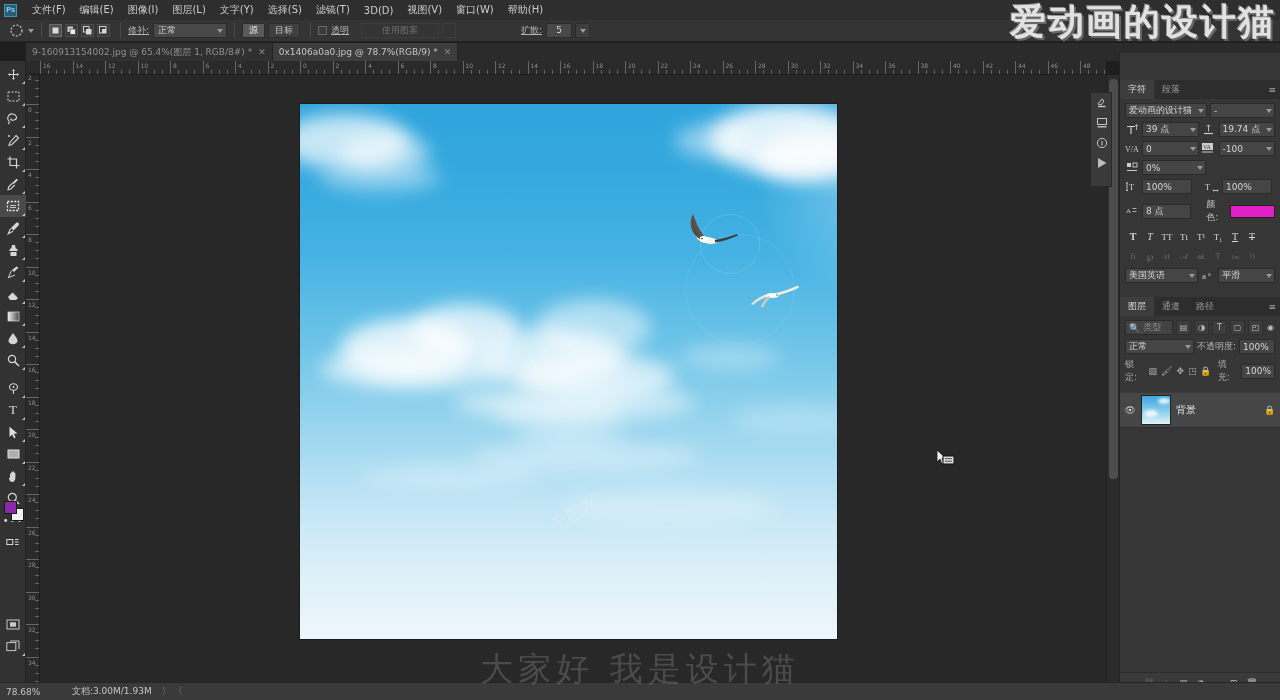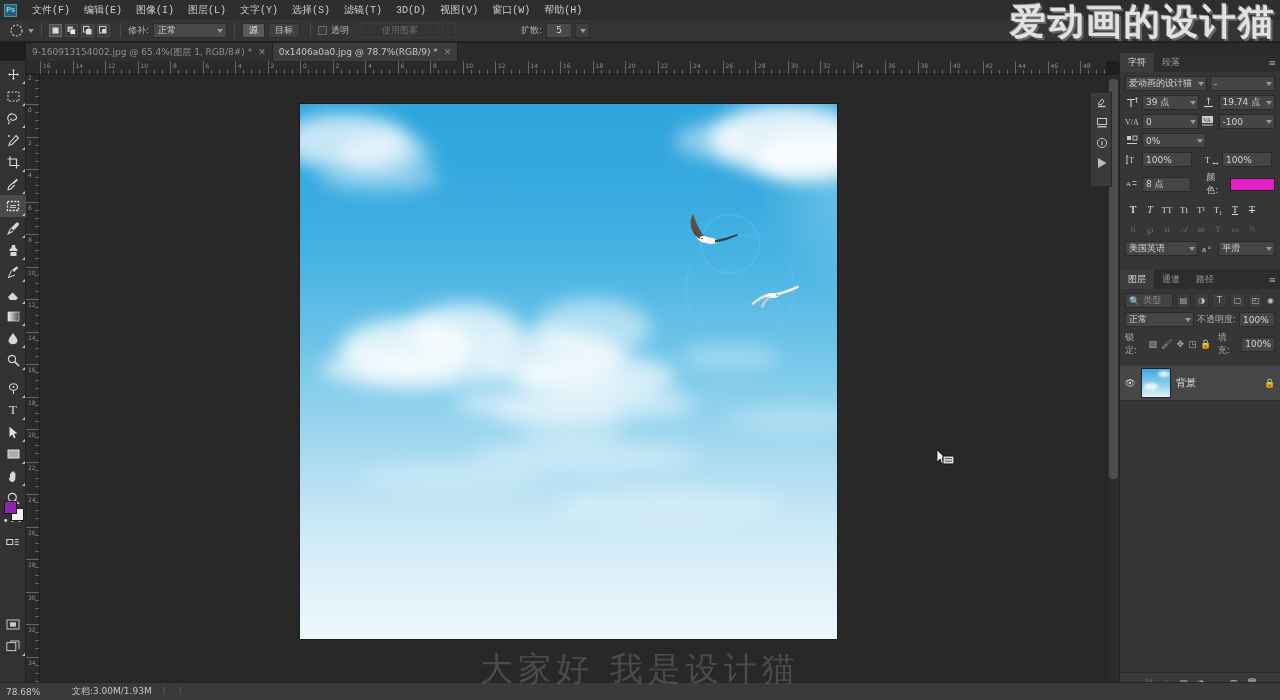--- a/index.html
+++ b/index.html
@@ -13,33 +13,33 @@
   
   #menubar {
     position:absolute; left:0; top:0; width:1280px; height:20px;
     background:#2e2e2e; display:flex; align-items:center;
   }
   #ps-logo {
     width:13px; height:13px; margin-left:4px; margin-right:8px;
     background:#2a5d77; border:1px solid #4a90ac; color:#7ec8e3;
     font-size:7px; line-height:11px; text-align:center; font-weight:bold;
   }
-  .menu-item { padding:0 7px; font-size:10px; color:#cdcdcd; white-space:nowrap; cursor:default;font-family:Liberation Mono, monospace; }
+  .menu-item { padding:0 7px; font-size:10px; color:#cdcdcd; white-space:nowrap; cursor:default; }
   
   #optionsbar {
     position:absolute; left:0; top:20px; width:1280px; height:22px;
     background:#343434; border-bottom:1px solid #232323;
     display:flex; align-items:center; padding-left:8px;
   }
   .opt-tool-icon { width:17px; height:17px; position:relative; }
   .opt-sep { width:1px; height:15px; background:#4a4a4a; margin:0 7px; }
   .opt-caret { width:0;height:0;border-left:3px solid transparent;border-right:3px solid transparent;border-top:4px solid #9a9a9a;margin-left:3px;}
   .mode-btn { width:13px; height:13px; margin-right:3px; border:1px solid #4d4d4d; background:#3a3a3a; position:relative;}
   .mode-btn.active { background:#4f4f4f; border-color:#6a6a6a; }
-  .opt-label { font-size:9px; color:#b4b4b4; margin-right:4px; }
+  .opt-label { font-size:9px; color:#b4b4b4; margin-right:4px;text-decoration:underline; }
   .opt-select {
     height:15px; background:#484848; border:1px solid #2b2b2b;
     font-size:9px; color:#d2d2d2; padding:1px 12px 1px 4px;
     position:relative; display:flex; align-items:center;
   }
   .opt-select .arr { position:absolute; right:3px; top:5px;
     width:0;height:0;border-left:3px solid transparent;border-right:3px solid transparent;border-top:4px solid #9a9a9a;}
   .pill { height:15px; background:#3f3f3f; border:1px solid #2c2c2c; font-size:9px;
     color:#c4c4c4; padding:1px 6px; display:flex; align-items:center; margin-right:3px;}
   .pill.on { background:#5a5a5a; color:#e6e6e6;}
@@ -113,21 +113,21 @@
     background:#4d4d4d; border-radius:4px;}
   #hscroll { position:absolute; left:40px; top:682px; width:1066px; height:13px;
     background:#2b2b2b; }
   
   #minidock { position:absolute; left:1090px; top:92px; width:22px; height:95px;
     background:#3a3a3a; border:1px solid #2a2a2a; }
   .mini-ic { width:22px; height:20px; display:flex;align-items:center;justify-content:center;color:#c5c5c5;}
   
   #rightdock { position:absolute; left:1119px; top:53px; width:161px; height:647px;
     background:#363636; border-left:1px solid #222; }
-  .panel-tabs { display:flex; height:19px; background:#2d2d2d; align-items:stretch;}
+  .panel-tabs { display:flex; height:19px; background:#2d2d2d; align-items:stretch;margin-top:27px;}
   .ptab { padding:0 8px; font-size:9px; color:#9b9b9b; display:flex;align-items:center;
      background:#2d2d2d; }
   .ptab.active { background:#3d3d3d; color:#d8d8d8; }
   .pmenu { margin-left:auto; margin-right:4px; display:flex;align-items:center;color:#a5a5a5;font-size:9px;}
   .panel-body { padding:4px 5px; }
   .row { display:flex; align-items:center; margin-bottom:4px; gap:3px;}
   .field {
     height:15px; background:#454545; border:1px solid #2a2a2a;
     display:flex; align-items:center; padding:0 11px 0 3px; position:relative;
     font-size:9px; color:#d5d5d5;

